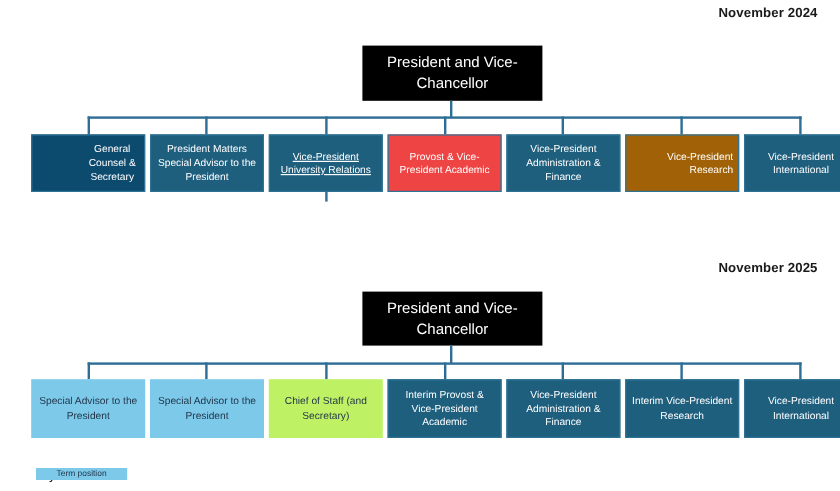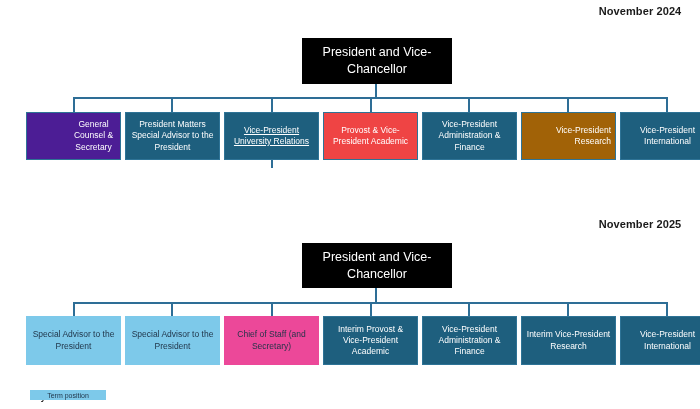--- a/index.html
+++ b/index.html
@@ -92,21 +92,21 @@
     <div class="line v" style="left: 149px; top: 97px; height: 15px; background: rgb(46, 110, 150);"></div>
     <div class="line v" style="left: 249px; top: 97px; height: 15px; background: rgb(46, 110, 150);"></div>
     <div class="line v" style="left: 348px; top: 97px; height: 15px; background: rgb(46, 110, 150);"></div>
     <div class="line v" style="left: 446px; top: 97px; height: 15px; background: rgb(46, 110, 150);"></div>
     <div class="line v" style="left: 545px; top: 97px; height: 15px; background: rgb(46, 110, 150);"></div>
     <div class="line v" style="left: 644px; top: 97px; height: 15px; background: rgb(46, 110, 150);"></div>
     <div class="line v" style="left: 249px; top: 160px; height: 8px; background: rgb(46, 110, 150);"></div>
   </div>
 
   <div class="row1">
-    <div class="node regular" style="left: 4px; background: #4c1d95; padding-left: 44px;">General Counsel &amp; Secretary</div>
+    <div class="node regular" style="left: 4px; background: #0c4a6e; padding-left: 44px;">General Counsel &amp; Secretary</div>
     <div class="node regular" style="left: 103px; background: rgb(30, 95, 126);">President Matters Special Advisor to the President</div>
     <div class="node regular" style="left: 202px; background: rgb(30, 95, 126); text-decoration: underline;">Vice-President University Relations</div>
     <div class="node regular" style="left: 301px; background: #ef4444;">Provost &amp; Vice-President Academic</div>
     <div class="node regular" style="left: 400px; background: rgb(30, 95, 126);">Vice-President Administration &amp; Finance</div>
     <div class="node regular" style="left: 499px; background: #a16207; text-align: right;">Vice-President Research</div>
     <div class="node regular" style="left: 598px; background: rgb(30, 95, 126);">Vice-President International</div>
   </div>
 
   <div class="date-label" style="top:218px">November 2025</div>
 
@@ -120,21 +120,21 @@
     <div class="line v" style="left: 249px; top: 302px; height: 14px; background: rgb(46, 110, 150);"></div>
     <div class="line v" style="left: 348px; top: 302px; height: 14px; background: rgb(46, 110, 150);"></div>
     <div class="line v" style="left: 446px; top: 302px; height: 14px; background: rgb(46, 110, 150);"></div>
     <div class="line v" style="left: 545px; top: 302px; height: 14px; background: rgb(46, 110, 150);"></div>
     <div class="line v" style="left: 644px; top: 302px; height: 14px; background: rgb(46, 110, 150);"></div>
   </div>
 
   <div class="row2">
     <div class="node term" style="left: 4px; background: rgb(125, 201, 234);">Special Advisor to the President</div>
     <div class="node term" style="left: 103px; background: rgb(125, 201, 234);">Special Advisor to the President</div>
-    <div class="node term_alt" style="left: 202px; background: #ec4899;">Chief of Staff (and Secretary)</div>
+    <div class="node term_alt" style="left: 202px; background: #bef264;">Chief of Staff (and Secretary)</div>
     <div class="node regular" style="left: 301px; background: rgb(30, 95, 126);">Interim Provost &amp; Vice-President Academic</div>
     <div class="node regular" style="left: 400px; background: rgb(30, 95, 126);">Vice-President Administration &amp; Finance</div>
     <div class="node regular" style="left: 499px; background: rgb(30, 95, 126);">Interim Vice-President Research</div>
     <div class="node regular" style="left: 598px; background: rgb(30, 95, 126);">Vice-President International</div>
   </div>
 
   <div class="key-label">Key:</div>
   <div class="key-swatch" style="background: rgb(125, 201, 234);">Term position</div>
 
 </div>

